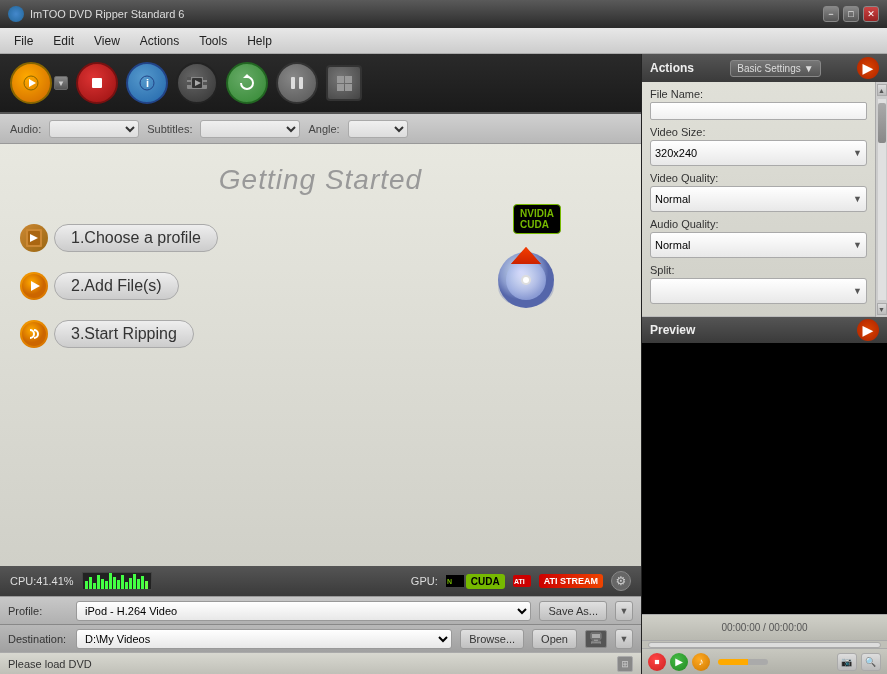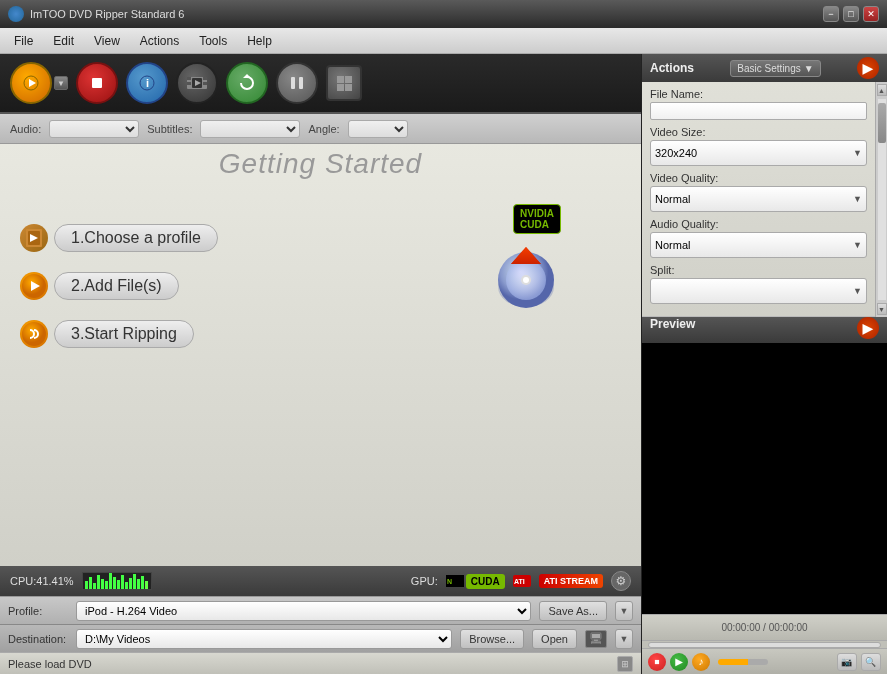--- a/index.html
+++ b/index.html
@@ -170,21 +170,21 @@
       flex: 1;
       background: linear-gradient(to bottom, #e8e8e0, #d0d0c8);
       position: relative;
       overflow: hidden;
     }
     #getting-started-text {
       text-align: center;
       font-size: 28px;
       color: #999;
       font-style: italic;
-      margin-top: 4px;
+      margin-top: 20px;
       letter-spacing: 1px;
     }
 
     
     #steps-area {
       position: absolute;
       left: 20px;
       top: 80px;
       display: flex;
       flex-direction: column;
@@ -508,20 +508,21 @@
     
     #preview-section {
       flex: 1;
       display: flex;
       flex-direction: column;
     }
     #preview-header {
       height: 26px;
       background: linear-gradient(to bottom, #555, #3a3a3a);
       display: flex;
+      align-items: center;
       padding: 0 8px;
       justify-content: space-between;
     }
     #preview-title { color: #eee; font-size: 12px; font-weight: bold; }
     #preview-expand-btn {
       width: 22px; height: 22px;
       background: radial-gradient(circle, #dd4400, #aa2200);
       border-radius: 50%;
       border: none;
       color: #fff;

